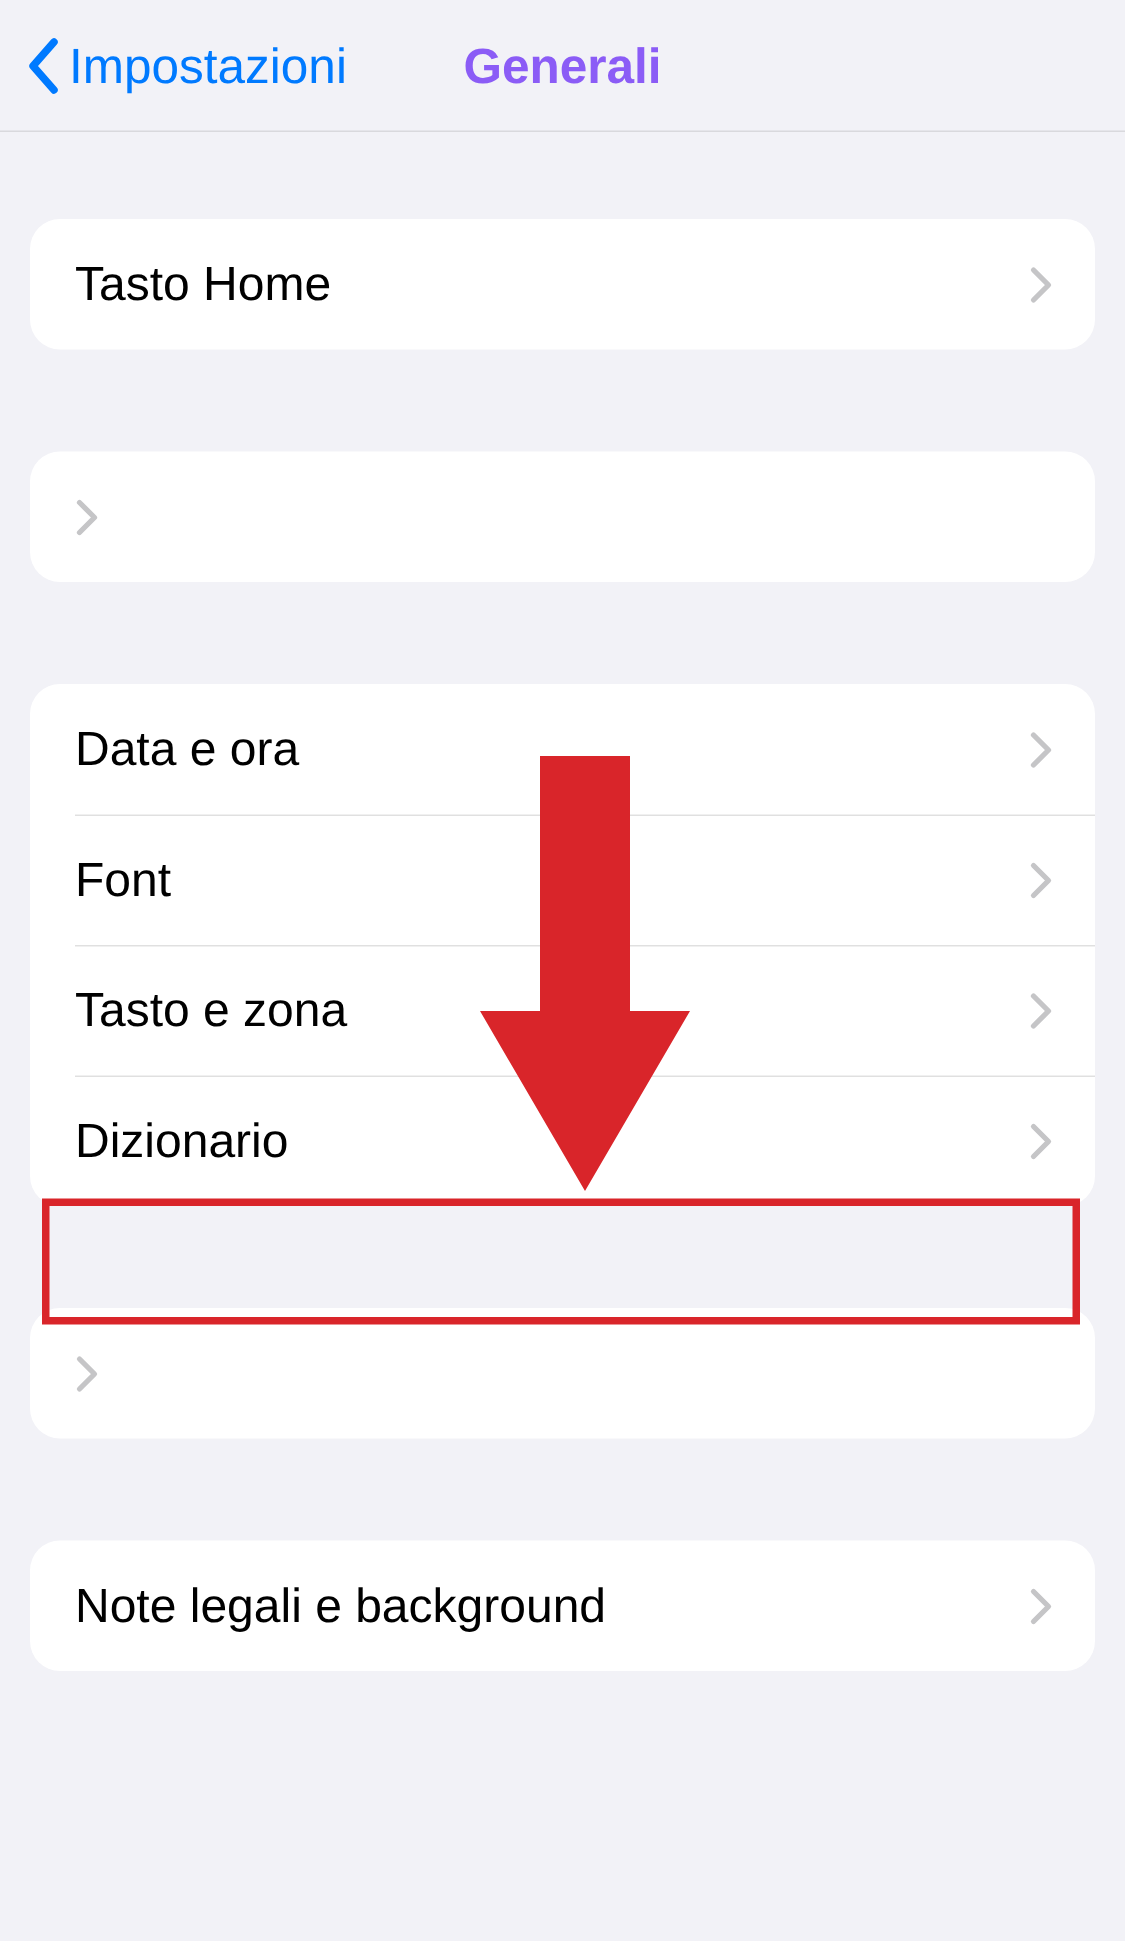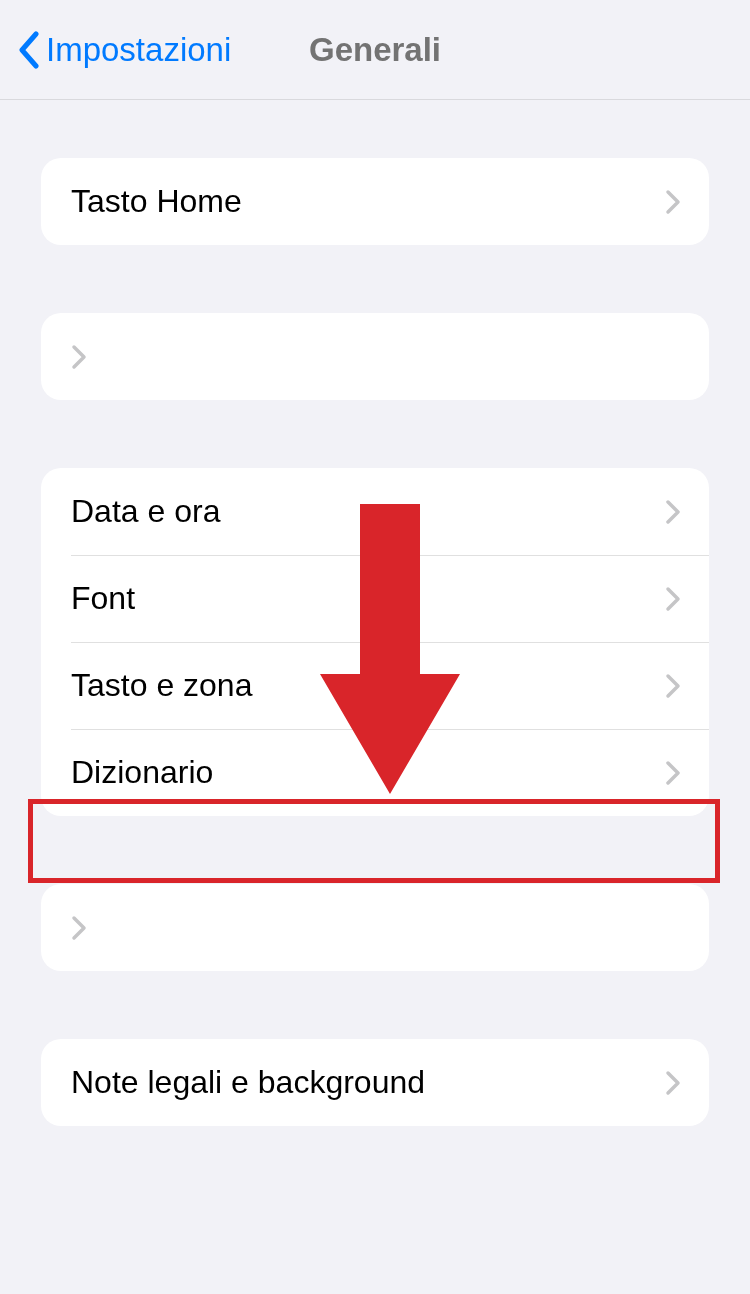--- a/index.html
+++ b/index.html
@@ -10,21 +10,21 @@
       -webkit-font-smoothing: antialiased;
     }
     body {
       width: 750px;
       height: 1294px;
       background: #f2f2f7;
       overflow: hidden;
       position: relative;
     }
     .nav-bar {
-      height: 100px;
+      height: 88px;
       background: #f2f2f7;
       border-bottom: 1px solid rgba(0,0,0,0.1);
       position: relative;
       display: flex;
       align-items: center;
       text-decoration: underline;
     }
     .back-button {
       display: flex;
       align-items: center;
@@ -39,24 +39,24 @@
       width: 24px;
       height: 38px;
       margin-right: 6px;
     }
     .nav-title {
       position: absolute;
       left: 50%;
       transform: translateX(-50%);
       font-size: 33px;
       font-weight: 600;
-      color: #737373;
+      color: #8b5cf6;
     }
     .content {
-      padding: 0 41px;
+      padding: 0 20px;
     }
     .group {
       background: #fff;
       border-radius: 20px;
       margin-top: 58px;
       overflow: hidden;
     }
     .group.first {
       margin-top: 58px;
     }

